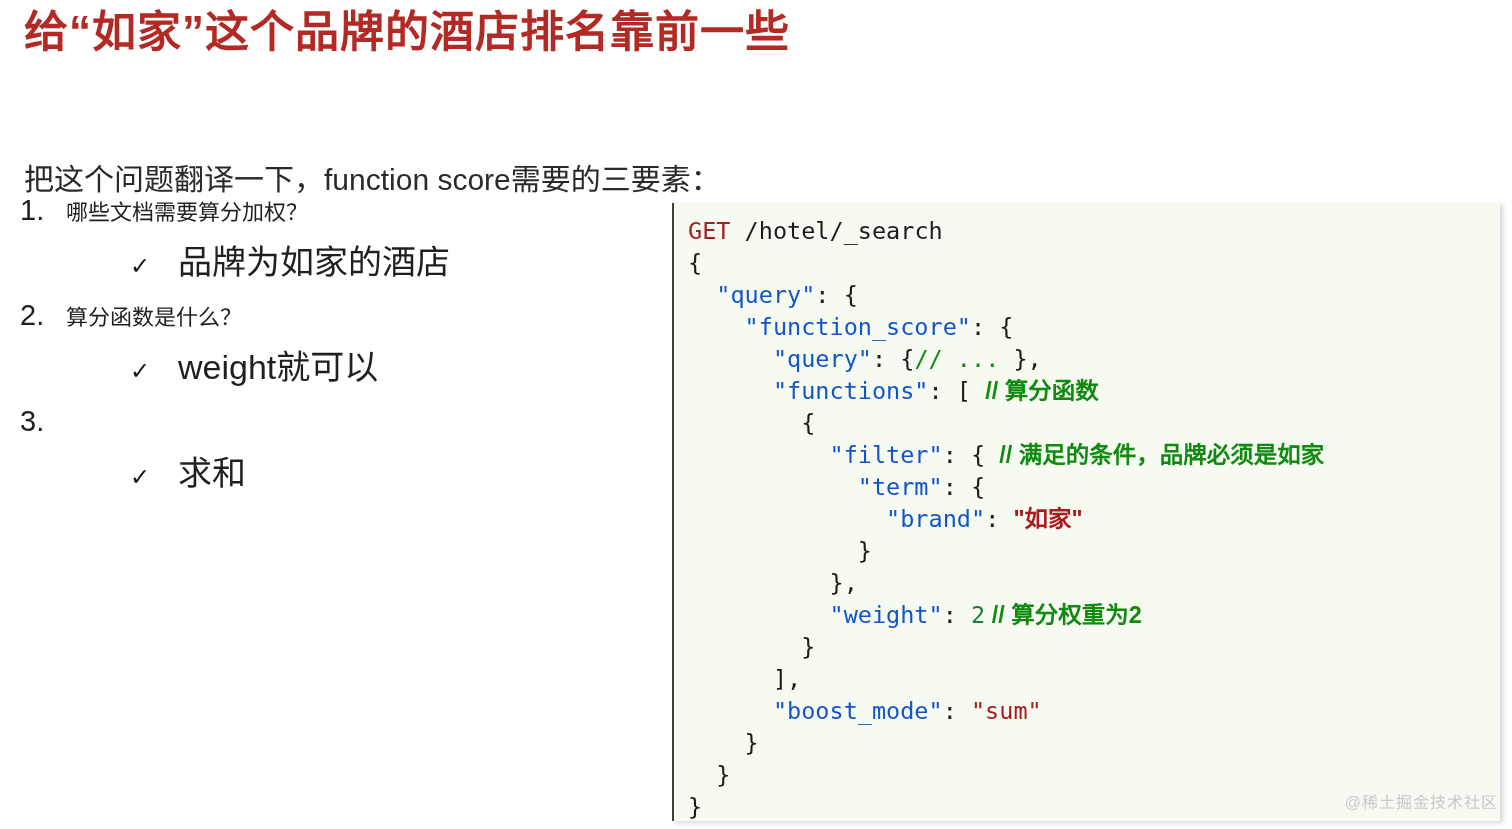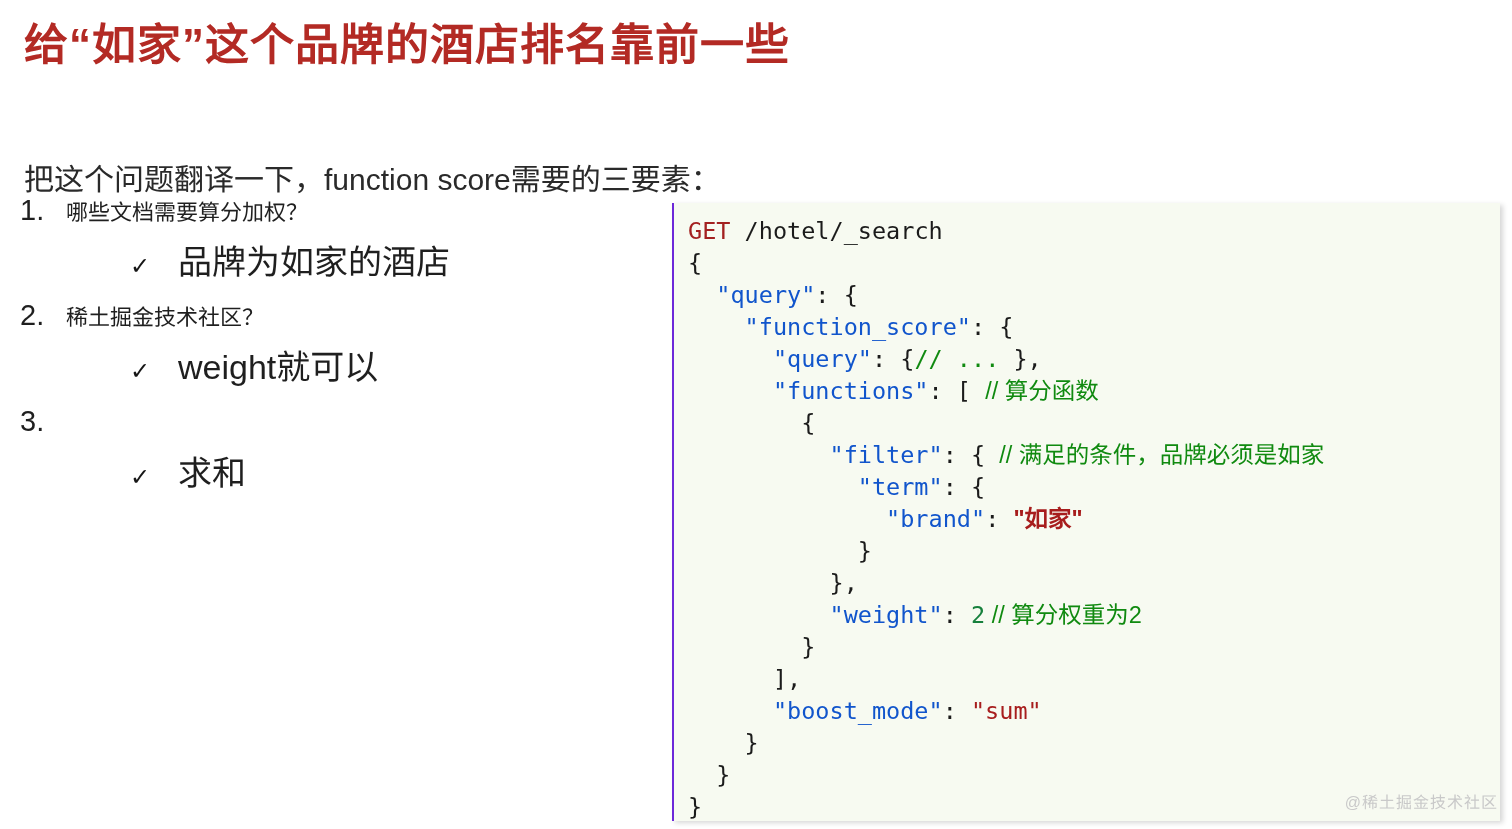--- a/index.html
+++ b/index.html
@@ -15,21 +15,21 @@
     overflow: hidden;
     font-family: "Liberation Sans", "DejaVu Sans", sans-serif;
     color: #222222;
     -webkit-font-smoothing: antialiased;
   }
 
   
   .slide-title {
     position: absolute;
     left: 24px;
-    top: 17px;
+    top: 4px;
     font-size: 44px;
     font-weight: 700;
     letter-spacing: 1px;
     color: #b32a24;
     line-height: 1.28;
     white-space: nowrap;
   }
 
   
   .lead {
@@ -87,21 +87,21 @@
   .a-text { font-size: 34px; }
 
   
   .code-panel {
     position: absolute;
     left: 672px;
     top: 203px;
     width: 828px;
     height: 618px;
     background: #f7faf1;
-    border-left: 2px solid #6d28d9;
+    border-left: 2px solid #404040;
     box-shadow: 3px 2px 5px rgba(0,0,0,0.16);
     overflow: hidden;
     box-sizing: border-box;
   }
   .code-body {
     padding: 12px 0 0 14px;
     font-family: "DejaVu Sans Mono", "Liberation Mono", monospace;
     font-size: 23.5px;
     line-height: 32px;
     white-space: pre;
@@ -115,21 +115,21 @@
   .tok-method  { color: #a32020; }
   .tok-path    { color: #1b1b1b; }
   .tok-punct   { color: #1b1b1b; }
   .tok-key     { color: #1155cc; }
   .tok-string  { color: #a71d1d; }
   .tok-number  { color: #17803d; }
   .tok-comment { color: #108a10; }
   .tok-comment-cn {
     color: #108a10;
     font-family: "Liberation Sans", "DejaVu Sans", sans-serif;
-    font-weight: 400;
+    font-weight: 700;
     margin-top: 48px;
   }
   .tok-string-cn {
     color: #a71d1d;
     font-family: "Liberation Sans", "DejaVu Sans", sans-serif;
     font-weight: 600;
   }
 
   
   .watermark {
@@ -159,21 +159,21 @@
     </div>
     <div class="a-row">
       <span class="a-check">✓</span>
       <span class="a-text">品牌为如家的酒店</span>
     </div>
   </div>
 
   <div class="q-item">
     <div class="q-row">
       <span class="q-num">2.</span>
-      <span class="q-text">稀土掘金技术社区？</span>
+      <span class="q-text">算分函数是什么？</span>
     </div>
     <div class="a-row">
       <span class="a-check">✓</span>
       <span class="a-text">weight就可以</span>
     </div>
   </div>
 
   <div class="q-item">
     <div class="q-row">
       <span class="q-num">3.</span>

